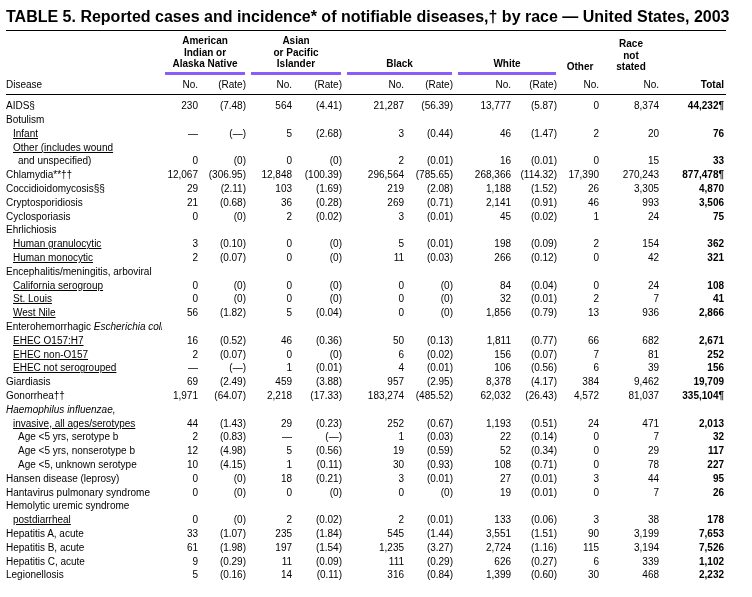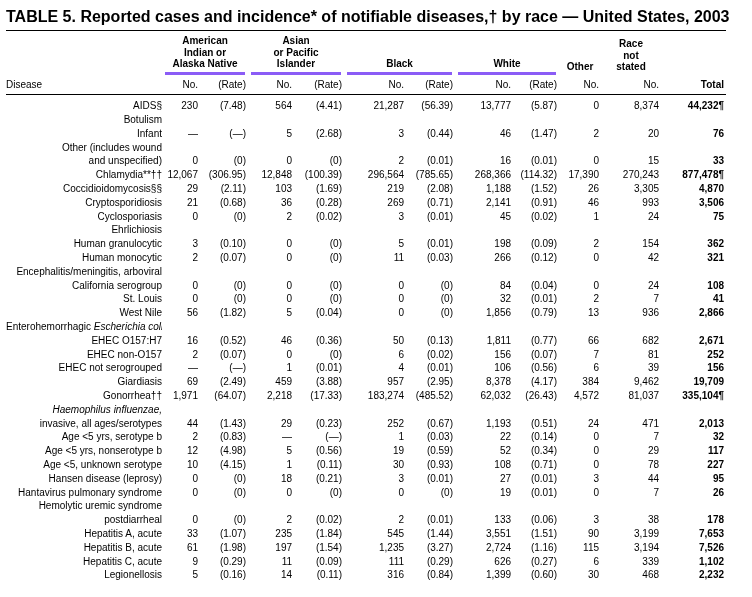--- a/index.html
+++ b/index.html
@@ -24,22 +24,22 @@
     font-weight:bold; font-size:10px; line-height:11.5px;
     text-align:center; white-space:pre-line; padding-bottom:2px; margin:0 3px;
   }
   .grp-inner.ul { border-bottom:3px solid #8b5cf6; }
   .colhdr-row th {
     border-bottom:1px solid #000; font-weight:normal;
     padding-top:3px; padding-bottom:3px;
   }
   .hd-left { text-align:left; }
   .num { text-align:right; padding-right:2px; }
-  td.disease { text-align:right; overflow:hidden;margin-top:48px; }
-  td.indent-1 { padding-left:7px; }
+  td.disease { text-align:left; overflow:hidden;margin-top:48px; }
+  td.indent-1 { padding-left:7px;text-decoration:underline; }
   td.indent-2 { padding-left:12px; }
   td.total, th.total-h { font-weight:bold; }
   tbody tr:first-child td { padding-top:4px; }
 </style>
 </head>
 <body>
 
 <div class="page">
   <div class="title">TABLE 5. Reported cases and incidence* of notifiable diseases,† by race — United States, 2003</div>
 

